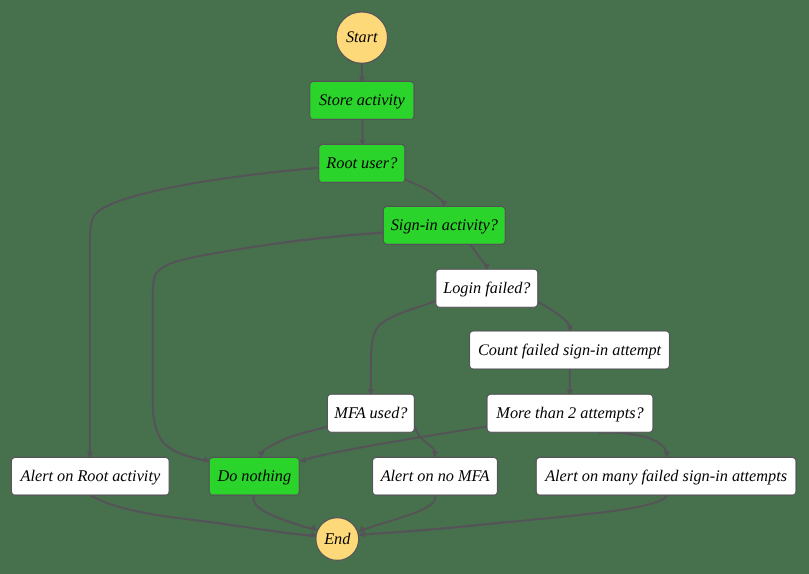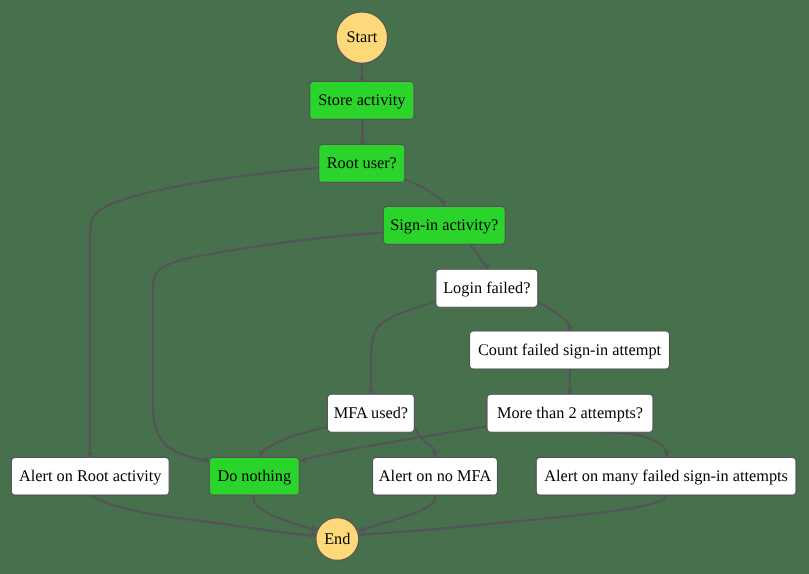--- a/index.html
+++ b/index.html
@@ -1,17 +1,17 @@
 <!DOCTYPE html>
 <html><head>
 <meta charset="utf-8">
 <style>
   html,body{margin:0;padding:0;}
   body{width:809px;height:574px;overflow:hidden;background:#47714d;font-family:"Liberation Serif",serif;}
-  #stage{position:relative;width:809px;height:462px;will-change:transform;}
+  #stage{position:relative;width:809px;height:462px;will-change:transform;font-style:italic;}
   svg{display:block;}
   .nlabel{font-family:"Liberation Serif",serif;font-size:16.3px;fill:#000;dominant-baseline:middle;text-anchor:middle;
     -webkit-font-smoothing:antialiased;text-rendering:geometricPrecision;}
 </style>
 </head>
 <body>
 
 <div id="stage">
   <svg id="svg" width="809" height="574">
       <defs>

